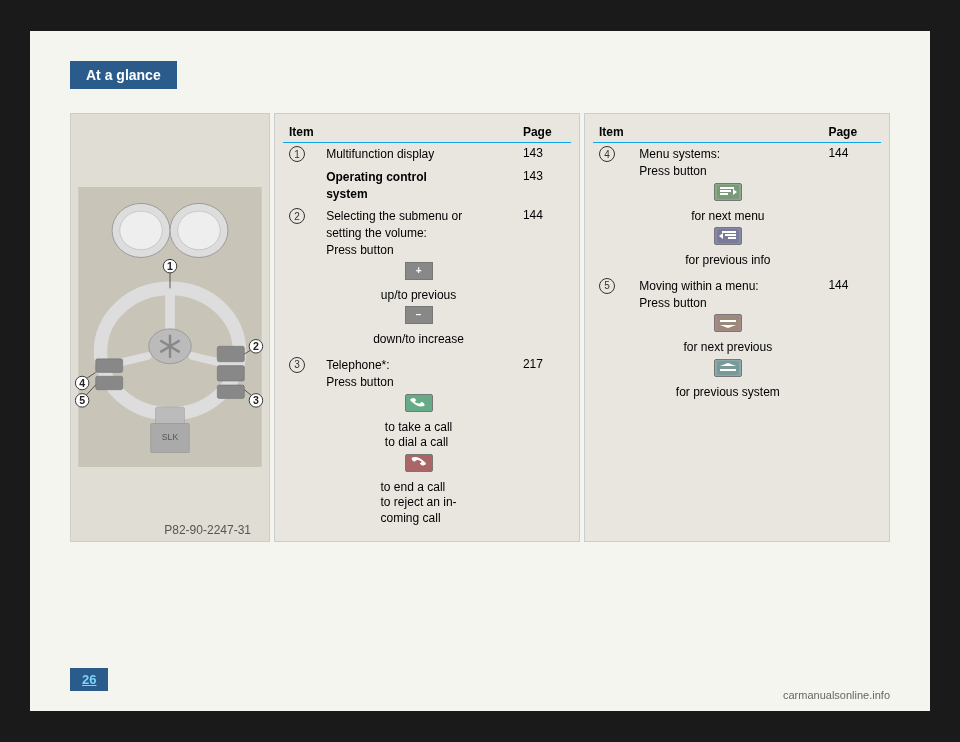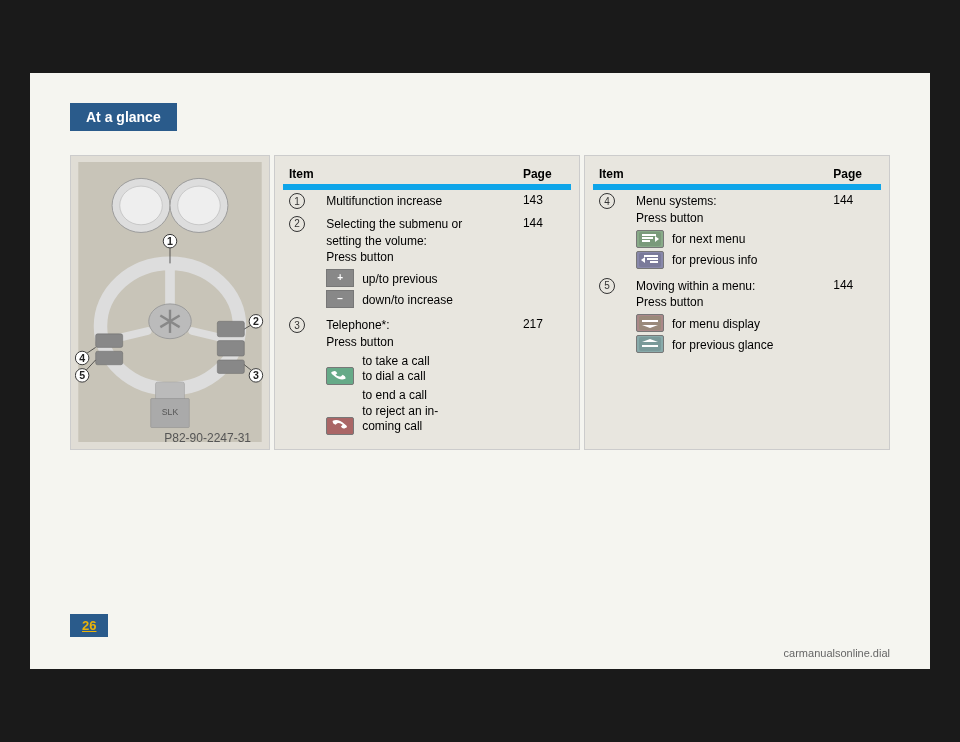--- a/index.html
+++ b/index.html
@@ -9,21 +9,21 @@
       background: #1a1a1a;
       font-family: Arial, Helvetica, sans-serif;
       font-size: 13px;
       overflow: hidden;
       display: flex;
       align-items: center;
       justify-content: center;
     }
     .page {
       width: 900px;
-      height: 596px;
+      height: 680px;
       background: #f5f5f0;
       position: relative;
       padding: 30px 40px;
     }
     .section-header {
       background: #2a5b8b;
       color: white;
       padding: 6px 16px;
       font-size: 14px;
       font-weight: bold;
@@ -64,21 +64,21 @@
       border: 1px solid #ccc;
       padding: 8px;
     }
     .info-table {
       width: 100%;
       border-collapse: collapse;
     }
     .info-table th {
       font-weight: bold;
       font-size: 12px;
-      border-bottom: 6px solid #0ea5e9;
+      border-bottom: 1px solid #0ea5e9;
       padding: 3px 6px;
       text-align: left;
     }
     .info-table td {
       padding: 3px 6px;
       vertical-align: top;
       font-size: 12px;
     }
     .item-num {
       font-size: 11px;
@@ -104,23 +104,24 @@
       font-weight: bold;
     }
     .item-page {
       font-size: 12px;
       white-space: nowrap;
       vertical-align: top;
       padding-top: 2px;
     }
     .sub-item {
       display: flex;
-      align-items: flex-end;
+      align-items: center;
       gap: 8px;
       margin: 3px 0;
+      flex-direction: column;
     }
     .icon-box {
       background: #999;
       border: 1px solid #777;
       width: 28px;
       height: 18px;
       display: inline-flex;
       align-items: center;
       justify-content: center;
       font-size: 10px;
@@ -157,24 +158,24 @@
     .icon-box.disp-prev {
       background: #8aa;
       border-radius: 2px;
     }
     .sub-desc {
       font-size: 12px;
       line-height: 1.3;
     }
     .page-number {
       position: absolute;
-      bottom: 32px;
+      bottom: 20px;
       left: 40px;
       background: #2a5b8b;
-      color: #eab308;
+      color: #7dd3fc;
       padding: 4px 12px;
       font-size: 13px;
       font-weight: bold;
       text-decoration: underline;
     }
     .watermark {
       position: absolute;
       bottom: 10px;
       right: 40px;
       font-size: 11px;
@@ -264,24 +265,31 @@
             <th colspan="2">Item</th>
             <th>Page</th>
           </tr>
         </thead>
         <tbody>
 
           <tr>
             <td class="item-num">
               <span class="circle">1</span>
             </td>
-            <td class="item-desc">Multifunction increase</td>
+            <td class="item-desc">Multifunction display</td>
             <td class="item-page">143</td>
           </tr>
 
+          <tr>
+            <td></td>
+            <td class="item-desc">
+              <span class="bold">Operating control<br>system</span>
+            </td>
+            <td class="item-page">143</td>
+          </tr>
 
           <tr>
             <td class="item-num">
               <span class="circle">2</span>
             </td>
             <td class="item-desc">
               Selecting the submenu or<br>setting the volume:<br>Press button
               <div class="sub-item">
                 <div class="icon-box plus">+</div>
                 <span class="sub-desc">up/to previous</span>
@@ -374,40 +382,40 @@
             <td class="item-desc">
               Moving within a menu:<br>Press button
               <div class="sub-item">
                 <div class="icon-box disp-next">
                   <svg width="22" height="14" viewBox="0 0 22 14">
                     <rect x="0" y="0" width="22" height="14" fill="#9a8a7a" rx="2"></rect>
                     <rect x="3" y="4" width="16" height="2" fill="white"></rect>
                     <polygon points="3,9 11,12 19,9" fill="white"></polygon>
                   </svg>
                 </div>
-                <span class="sub-desc">for menu display</span>
+                <span class="sub-desc">for next previous</span>
               </div>
               <div class="sub-item">
                 <div class="icon-box disp-prev">
                   <svg width="22" height="14" viewBox="0 0 22 14">
                     <rect x="0" y="0" width="22" height="14" fill="#7a9a9a" rx="2"></rect>
                     <polygon points="3,5 11,2 19,5" fill="white"></polygon>
                     <rect x="3" y="8" width="16" height="2" fill="white"></rect>
                   </svg>
                 </div>
-                <span class="sub-desc">for previous glance</span>
+                <span class="sub-desc">for previous system</span>
               </div>
             </td>
             <td class="item-page">144</td>
           </tr>
         </tbody>
       </table>
     </div>
 
   </div>
 
   
   <div class="page-number">26</div>
 
   
-  <div class="watermark">carmanualsonline.dial</div>
+  <div class="watermark">carmanualsonline.info</div>
 
 </div>
 
 </body></html>

